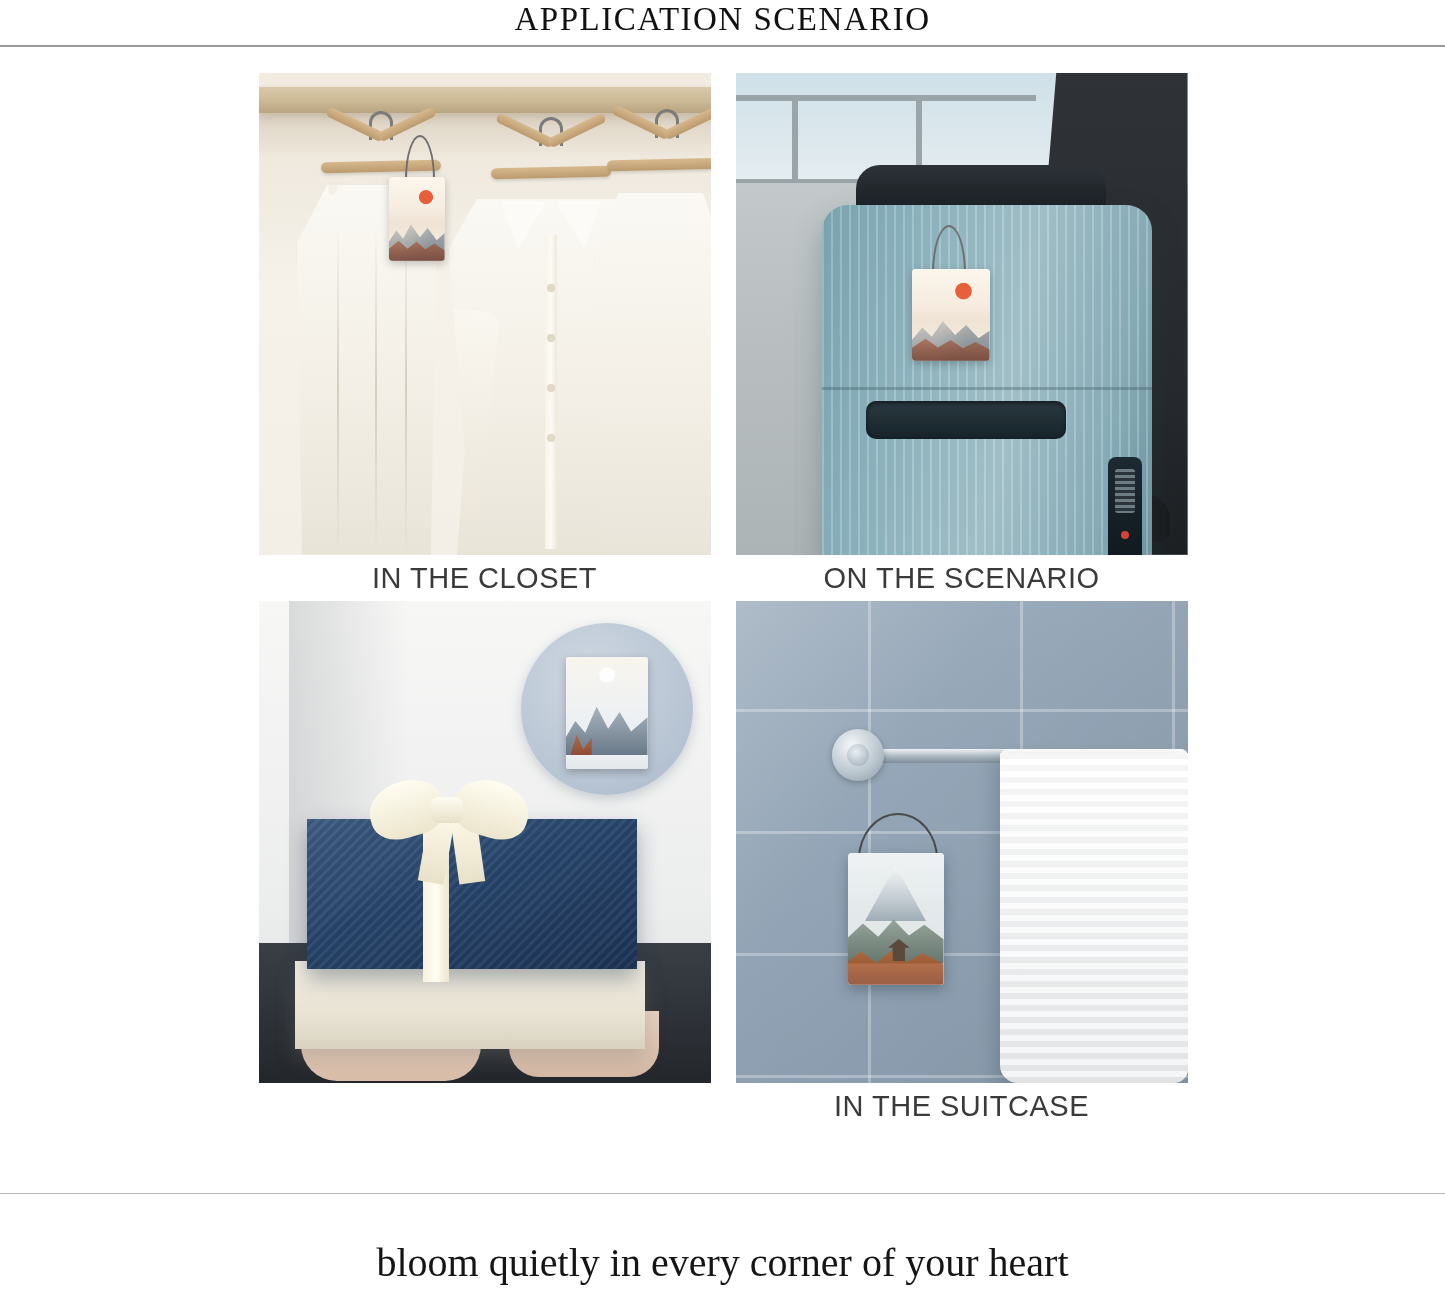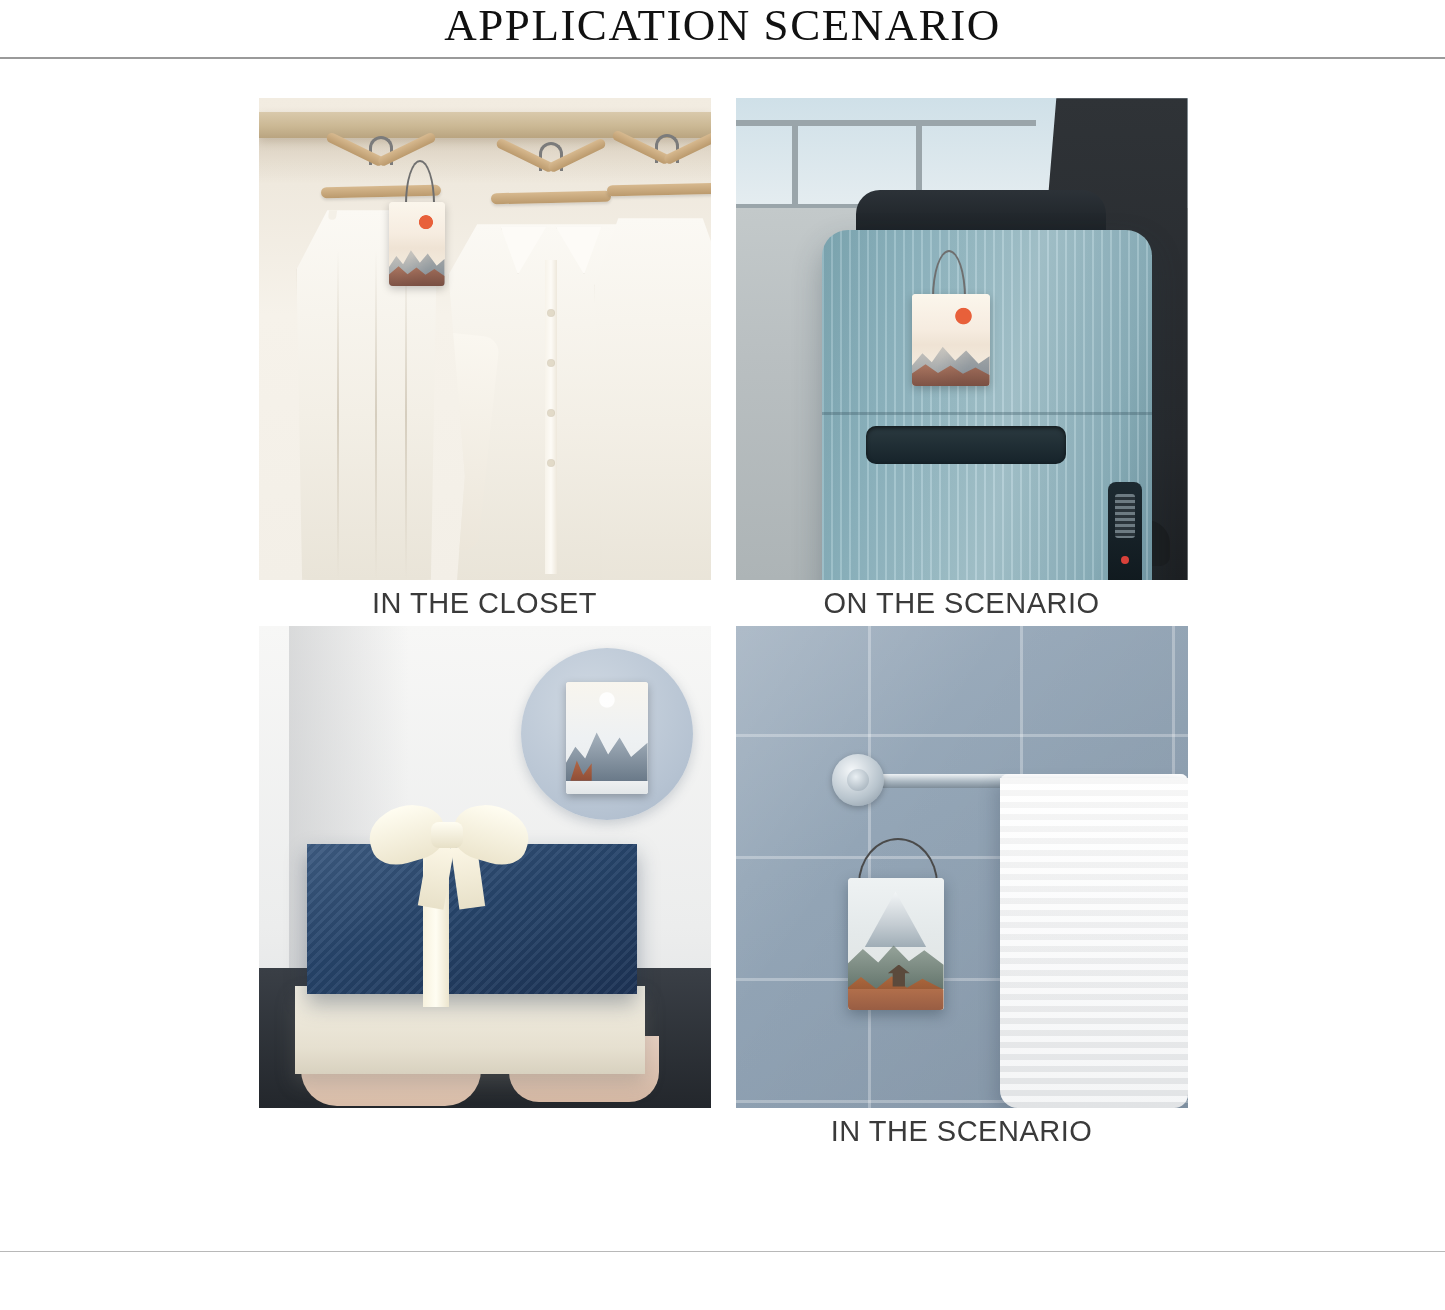--- a/index.html
+++ b/index.html
@@ -13,38 +13,38 @@
     font-family: "Liberation Serif", serif;
     color: #1c1c1c;
     position: relative;
     overflow: hidden;
   }
 
   
   .page-title {
     text-align: center;
     font-family: "Liberation Serif", serif;
-    font-size: 45px;
+    font-size: 33px;
     letter-spacing: 1.5px;
     font-weight: 400;
     color: #111111;
     padding-top: 2px;
     line-height: 1.05;
   }
   .rule {
     height: 2px;
     background: #9a9a9a;
     width: 100%;
     margin-top: 8px;
   }
   .rule.thin { height: 1px; background: #b8b8b8; }
 
   
   .grid {
-    margin: 13px auto;
+    margin: 0 auto;
     padding-top: 26px;
     width: 930px;
     display: grid;
     grid-template-columns: 478px 452px;
     grid-template-rows: auto auto;
     column-gap: 0px;
     row-gap: 0px;
   }
   .cell {
     display: flex;
@@ -637,22 +637,23 @@
 
       <div class="bath-string"></div>
       <div class="bath-tag">
         <div class="sky2"></div>
         <div class="fuji"></div>
         <div class="hills"></div>
         <div class="autumn"></div>
         <div class="pagoda"></div>
       </div>
     </div>
-    <div class="caption">IN THE SCENARIO</div>
+    <div class="caption">IN THE SUITCASE</div>
   </div>
 
 </div>
 
 <div class="footer">
   <div class="rule thin"></div>
   <div class="slogan">
+    <div>bloom quietly in every corner of your heart</div>
   </div>
 </div>
 
 </body></html>

